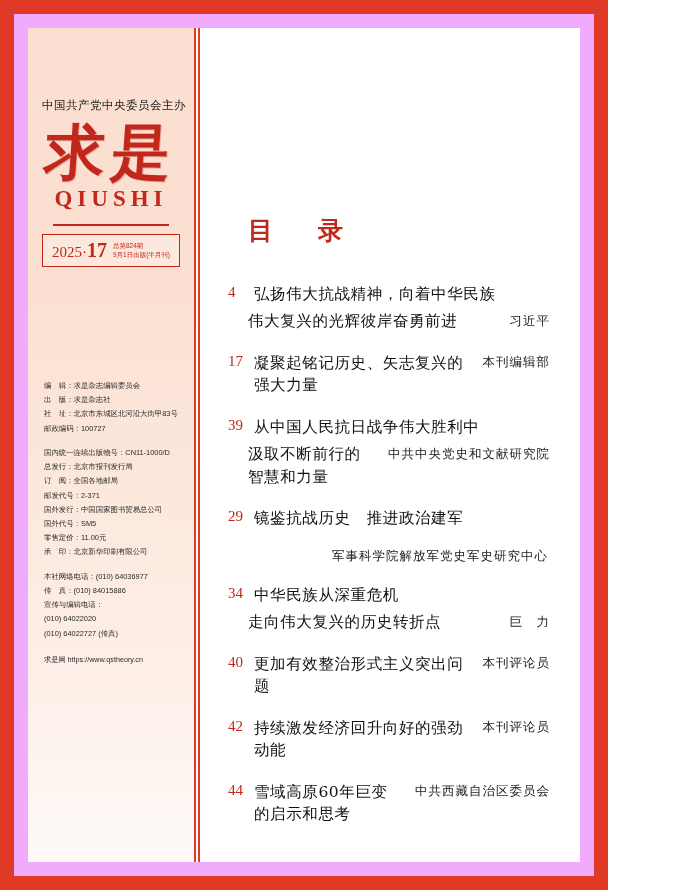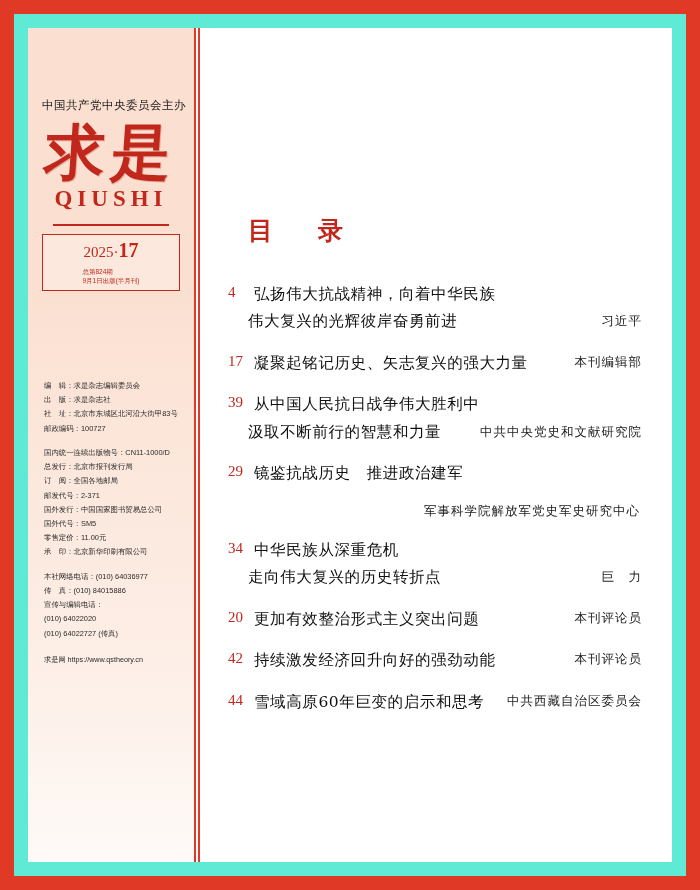--- a/index.html
+++ b/index.html
@@ -8,24 +8,24 @@
     background: #ffffff;
   }
   body {
     width: 700px;
     height: 890px;
     font-family: "Liberation Serif", "DejaVu Serif", serif;
     overflow: hidden;
   }
   .page {
     position: relative;
-    width: 700px;
+    width: 608px;
     height: 890px;
     box-sizing: border-box;
-    background: #5eead4;
+    background: #f0abfc;
     border: 14px solid #e03a27;
     overflow: hidden;
     text-decoration: underline;
   }
   .inner {
     position: absolute;
     inset: 14px;
     background: #ffffff;
     display: flex;
     flex-direction: row;
@@ -88,21 +88,20 @@
   .issue-box {
     border: 1px solid #c1271b;
     width: 128px;
     margin: 0 auto;
     padding: 4px 4px;
     display: flex;
     align-items: center;
     justify-content: center;
     gap: 6px;
     background: rgba(255,255,255,0.25);
-    flex-direction: column;
   }
   .issue-main {
     font-size: 15px;
     color: #c1271b;
     font-family: "Liberation Serif", serif;
     white-space: nowrap;
   }
   .issue-main .num {
     font-size: 20px;
     font-weight: bold;
@@ -318,21 +317,21 @@
             <span class="ttl">中华民族从深重危机</span>
           </div>
           <div class="ttl2">
             <span>走向伟大复兴的历史转折点</span>
             <span class="author">巨　力</span>
           </div>
         </div>
 
         <div class="entry">
           <div class="line1 with-author">
-            <span class="pg">20</span>
+            <span class="pg">40</span>
             <span class="ttl">更加有效整治形式主义突出问题</span>
             <span class="author">本刊评论员</span>
           </div>
         </div>
 
         <div class="entry">
           <div class="line1 with-author">
             <span class="pg">42</span>
             <span class="ttl">持续激发经济回升向好的强劲动能</span>
             <span class="author">本刊评论员</span>

